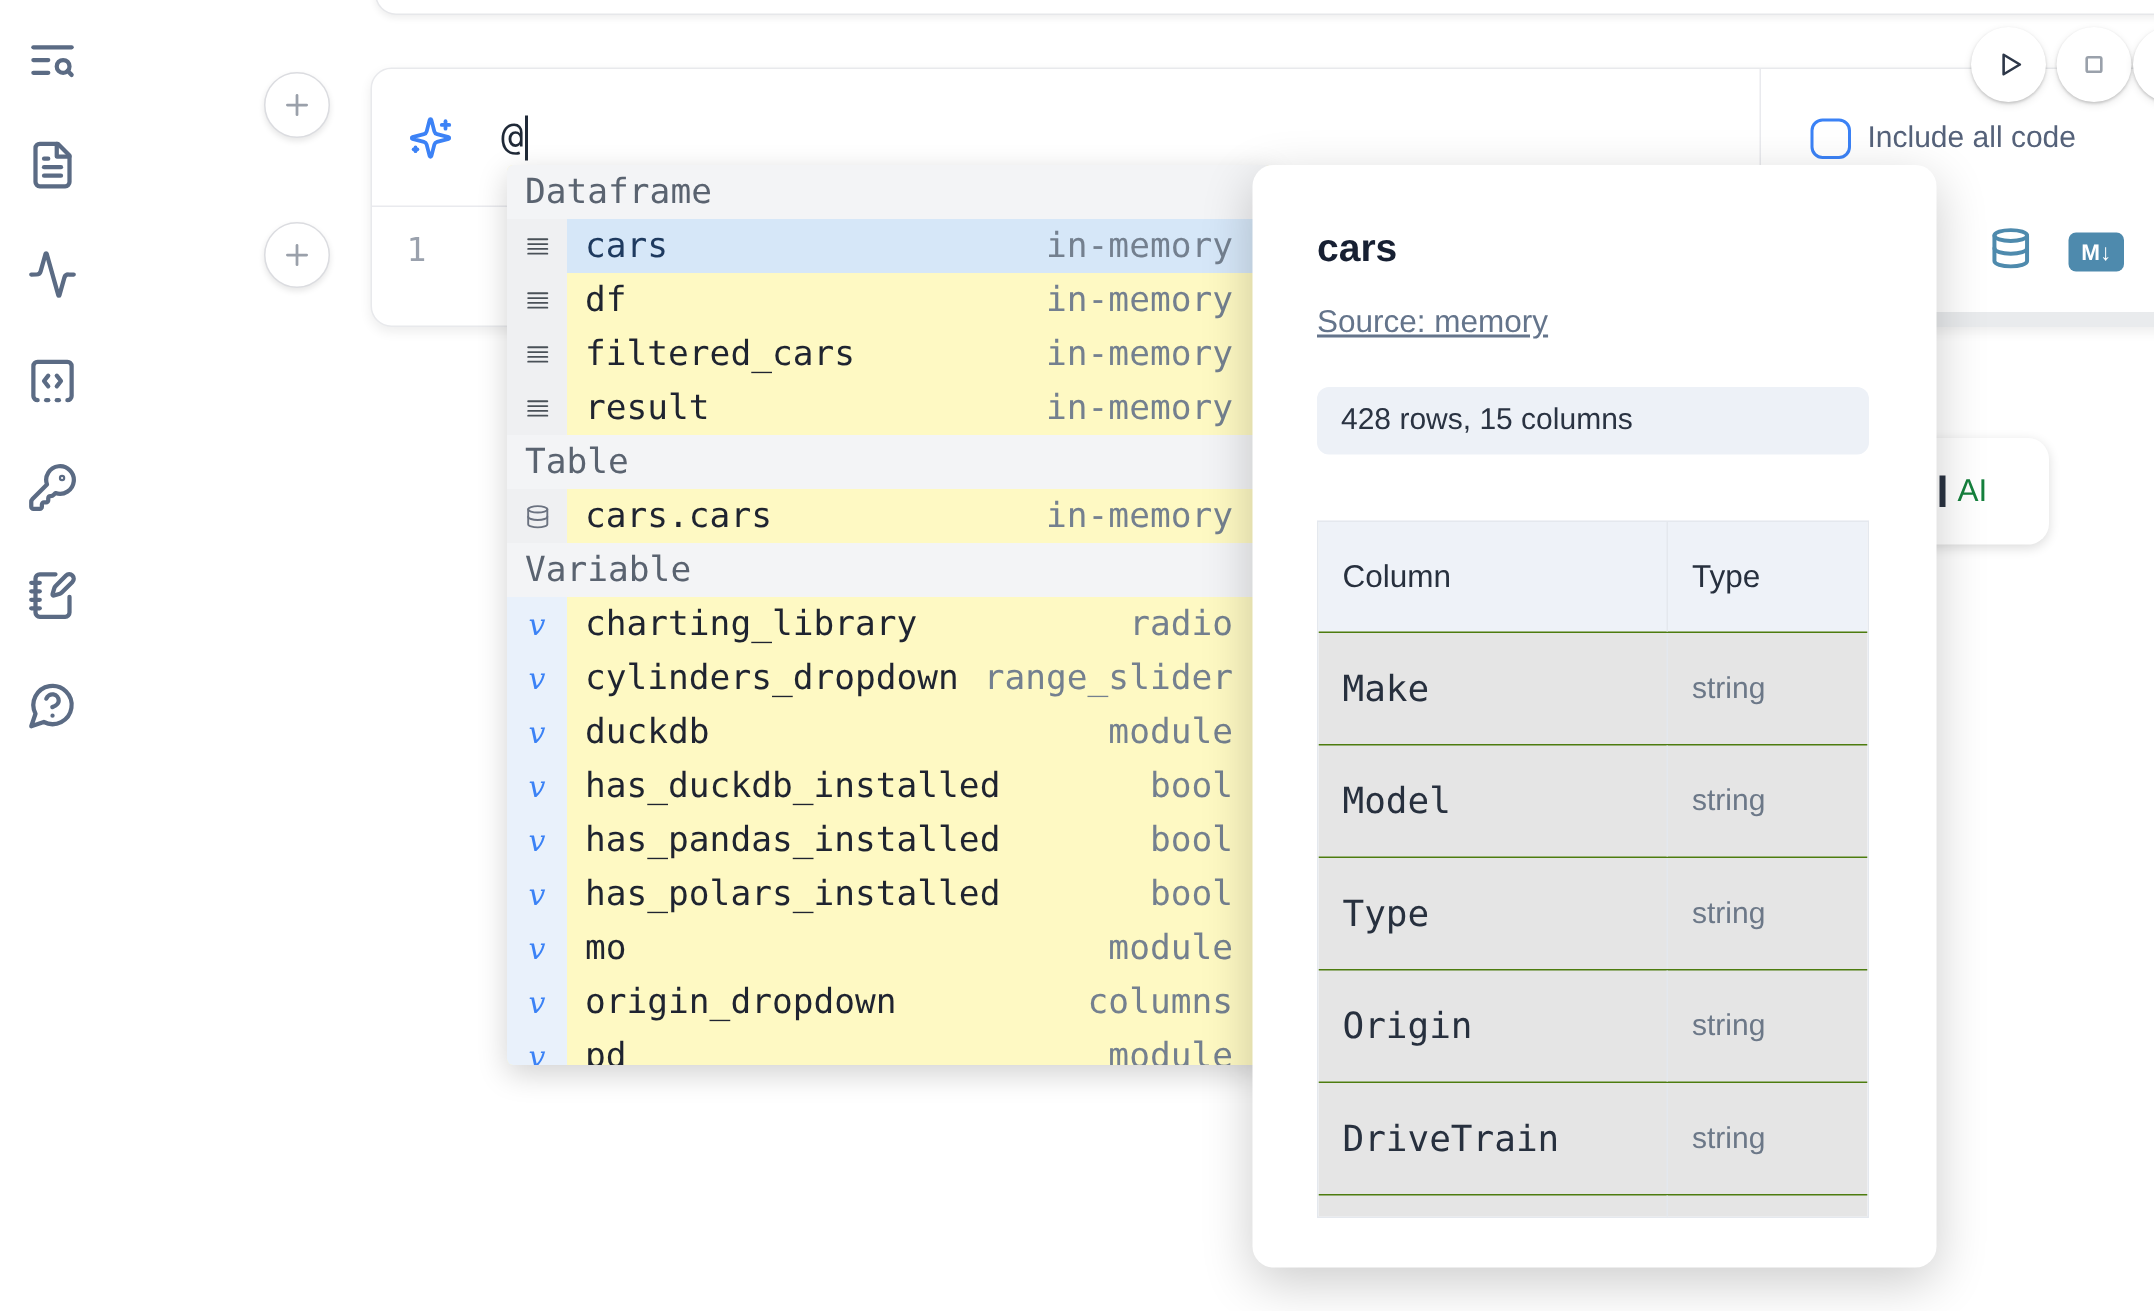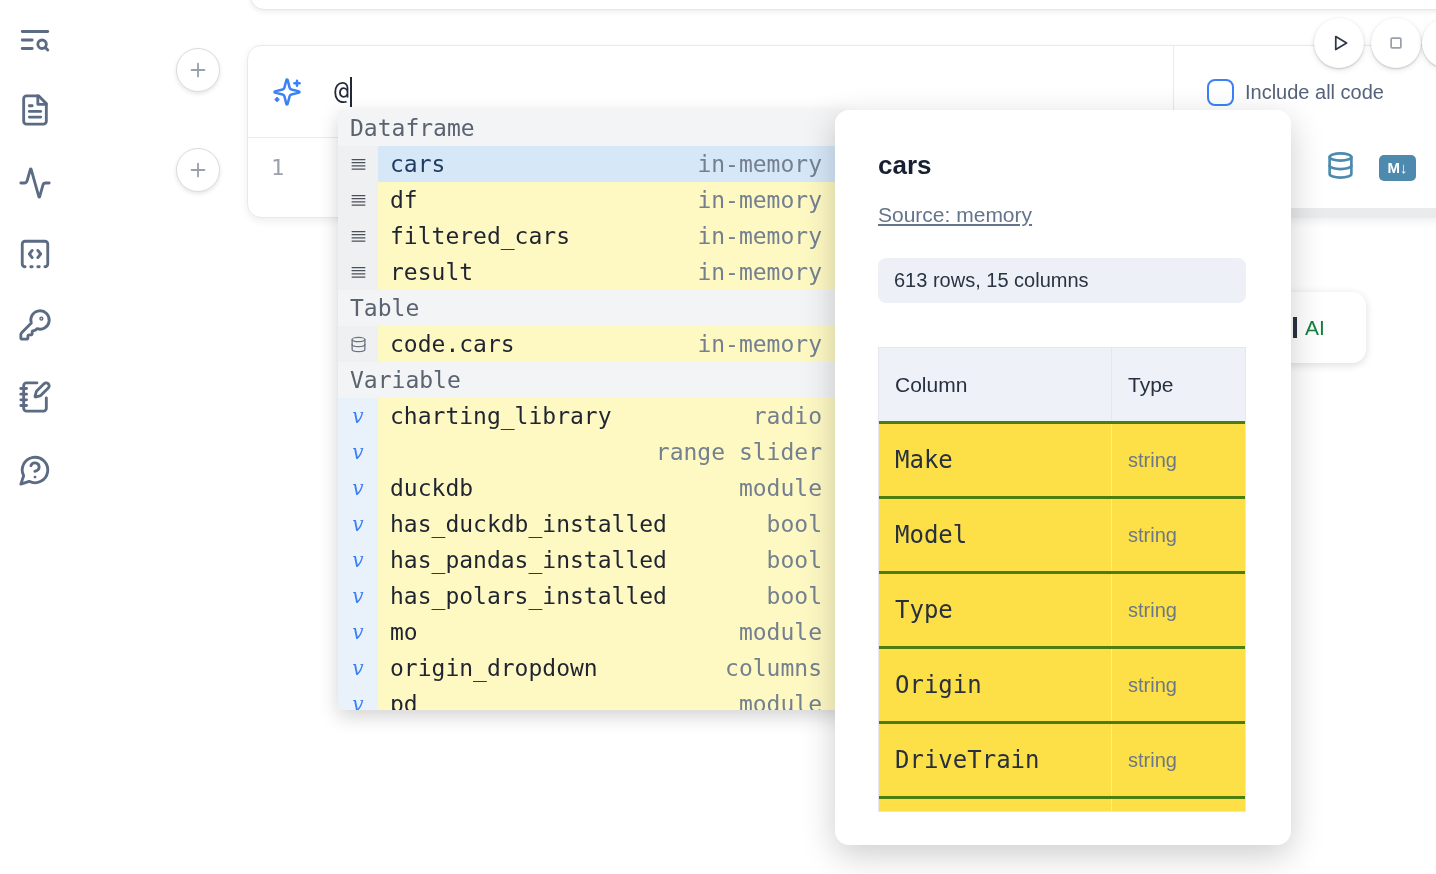--- a/index.html
+++ b/index.html
@@ -79,21 +79,21 @@
   
   .panel { position:absolute; left:835px; top:110px; width:456px; height:735px;
     background:#fff; border-radius:14px; box-shadow:0 10px 34px rgba(0,0,0,.20); z-index:30; }
   .pv-title { position:absolute; left:43px; top:40px; font-size:26px; font-weight:bold; color:#172033; }
   .pv-source { position:absolute; left:43px; top:93px; font-size:21px; color:#64748b;text-decoration:underline; }
   .pv-chip { position:absolute; left:43px; top:148px; width:368px; height:45px;
     background:#edf1f7; border-radius:8px; line-height:45px; padding-left:16px;
     font-size:20px; color:#2a3342; }
   .pv-table { position:absolute; left:43px; top:237px; width:368px; height:465px;
     overflow:hidden; border:1px solid #e4e8ee; background:#fbfcfd; }
-  .pv-tr { display:flex; height:75px; border-top:3px solid #4d7c0f; background:#fde047; }
+  .pv-tr { display:flex; height:75px; border-top:1px solid #4d7c0f; background:#e5e5e5; }
   .pv-tr.head { height:73px; border-top:none; background:#eef2f8; }
   .pv-td { display:flex; align-items:center; padding-left:16px; overflow:hidden; }
   .pv-col-name { width:233px; flex:none; border-right:1px solid #e4e8ee; }
   .pv-col-type { flex:1; }
   .pv-tr.head .pv-td { font-size:21px; color:#27303e; font-family:"Liberation Sans", sans-serif; }
   .pv-cell-name { font-size:24px; color:#27303e; }
   .pv-cell-type { font-size:20px; color:#6c7888; }
 </style>
 </head>
 <body>
@@ -286,41 +286,42 @@
 
     <div class="dd-row">
       <div class="dd-gutter">
           <svg class="db" viewBox="0 0 24 24">
             <ellipse cx="12" cy="5" rx="9" ry="3"></ellipse>
             <path d="M3 5v14a9 3 0 0 0 18 0V5"></path>
             <path d="M3 12a9 3 0 0 0 18 0"></path>
           </svg>
         </div>
       <div class="dd-main">
-          <span class="dd-name">code.cars</span>
+          <span class="dd-name">cars.cars</span>
           <span class="dd-type">in-memory</span>
         </div>
     </div>
 
     <div class="dd-header">Variable</div>
 
     <div class="dd-row">
       <div class="dd-gutter blue">
           <span class="var-glyph">v</span>
         </div>
       <div class="dd-main">
           <span class="dd-name">charting_library</span>
           <span class="dd-type">radio</span>
         </div>
     </div>
     <div class="dd-row">
       <div class="dd-gutter blue">
           <span class="var-glyph">v</span>
         </div>
       <div class="dd-main">
+          <span class="dd-name">cylinders_dropdown</span>
           <span class="dd-type">range_slider</span>
         </div>
     </div>
     <div class="dd-row">
       <div class="dd-gutter blue">
           <span class="var-glyph">v</span>
         </div>
       <div class="dd-main">
           <span class="dd-name">duckdb</span>
           <span class="dd-type">module</span>
@@ -378,21 +379,21 @@
       <div class="dd-main">
           <span class="dd-name">pd</span>
           <span class="dd-type">module</span>
         </div>
     </div>
   </div>
 
   <div class="panel">
     <div class="pv-title">cars</div>
     <div class="pv-source">Source: memory</div>
-    <div class="pv-chip">613 rows, 15 columns</div>
+    <div class="pv-chip">428 rows, 15 columns</div>
 
     <div class="pv-table">
       <div class="pv-tr head">
         <div class="pv-td pv-col-name">Column</div>
         <div class="pv-td pv-col-type">Type</div>
       </div>
       <div class="pv-tr">
         <div class="pv-td pv-col-name pv-cell-name mono">Make</div>
         <div class="pv-td pv-col-type pv-cell-type">string</div>
       </div>

